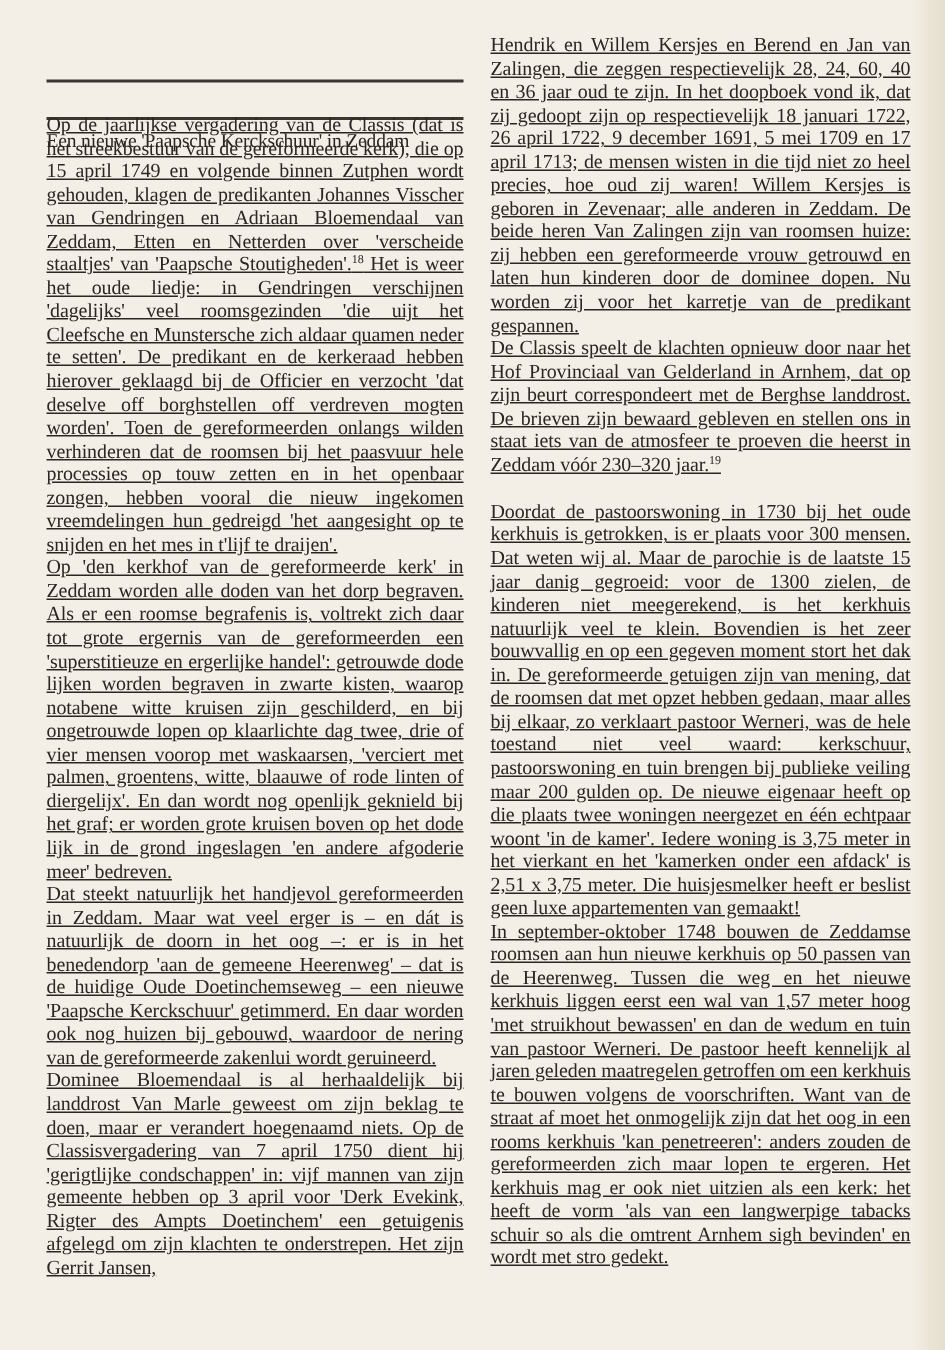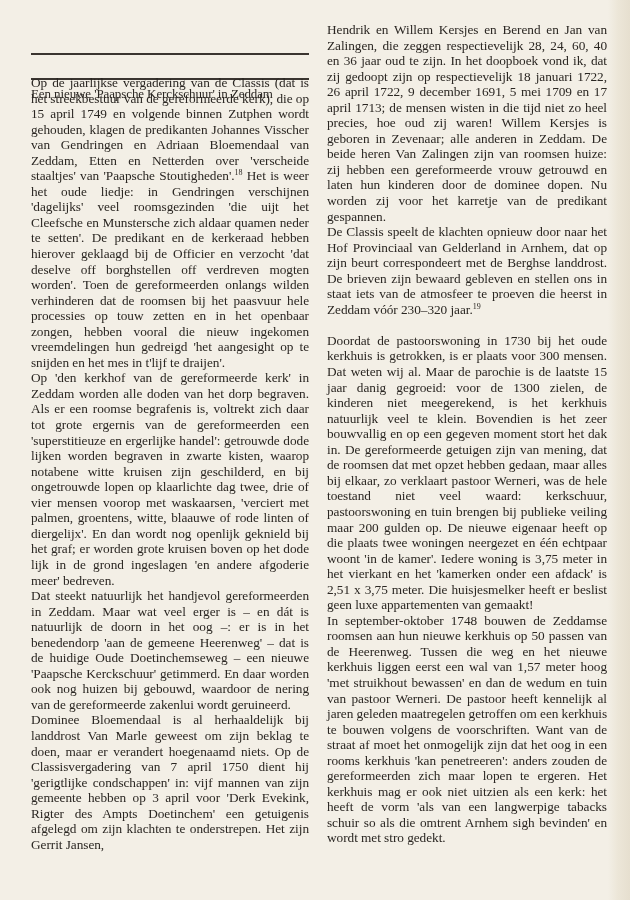--- a/index.html
+++ b/index.html
@@ -26,21 +26,21 @@
     position: absolute; left: 31px; width: 278px; height: 1.5px; background: #3a3530;
   }
   .rule-top { top: 53px; }
   .rule-bottom { top: 78px; }
   .heading {
     position: absolute; left: 31px; top: 57px; width: 278px;
     font-weight: normal; font-size: 13px; line-height: 18px;
     white-space: nowrap; letter-spacing: -0.1px; margin-top: 28px;
   }
   .col-left .body { position: absolute; top: 75px; left: 0; width: 278px; }
-  p { margin: 0; text-indent: 0; }
+  p { margin: 0; text-indent: 0; text-decoration: underline; }
   .gap { height: 15.55px; }
   sup { font-size: 8px; line-height: 0; vertical-align: 5px; }
   .page-number { margin-top: 0; text-align: left; }
 </style>
 </head>
 <body>
 
 <div class="page-shadow"></div>
 
 <div class="col col-left">

